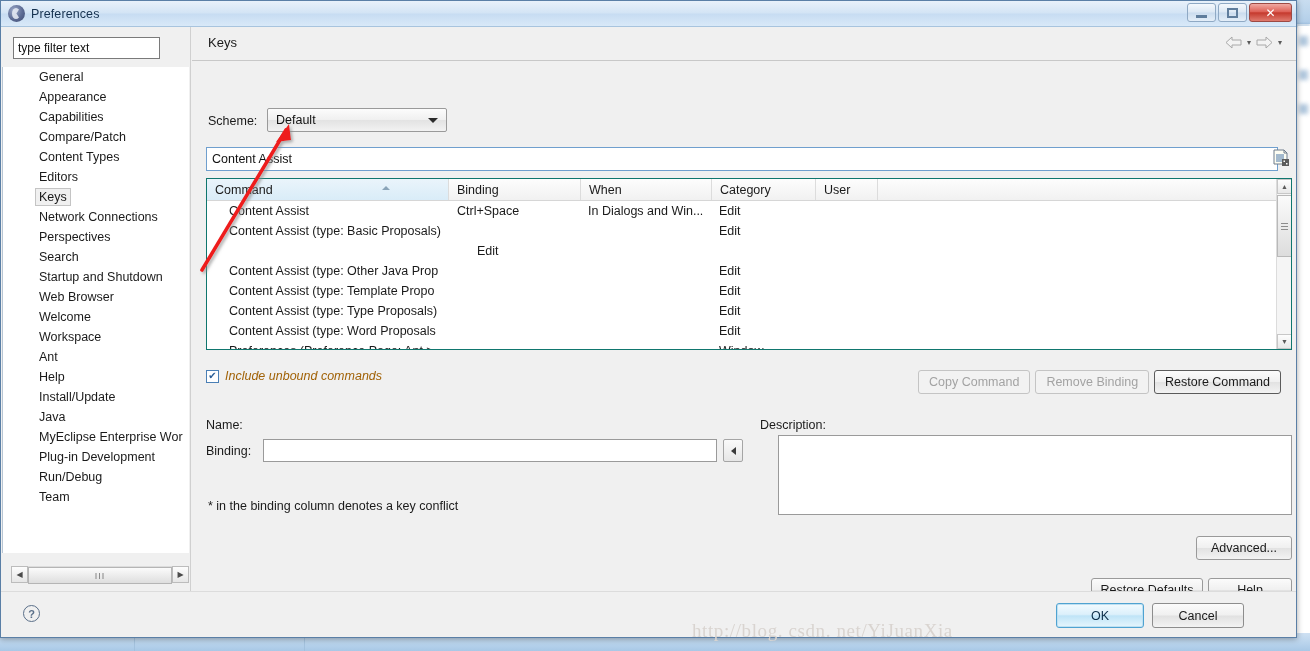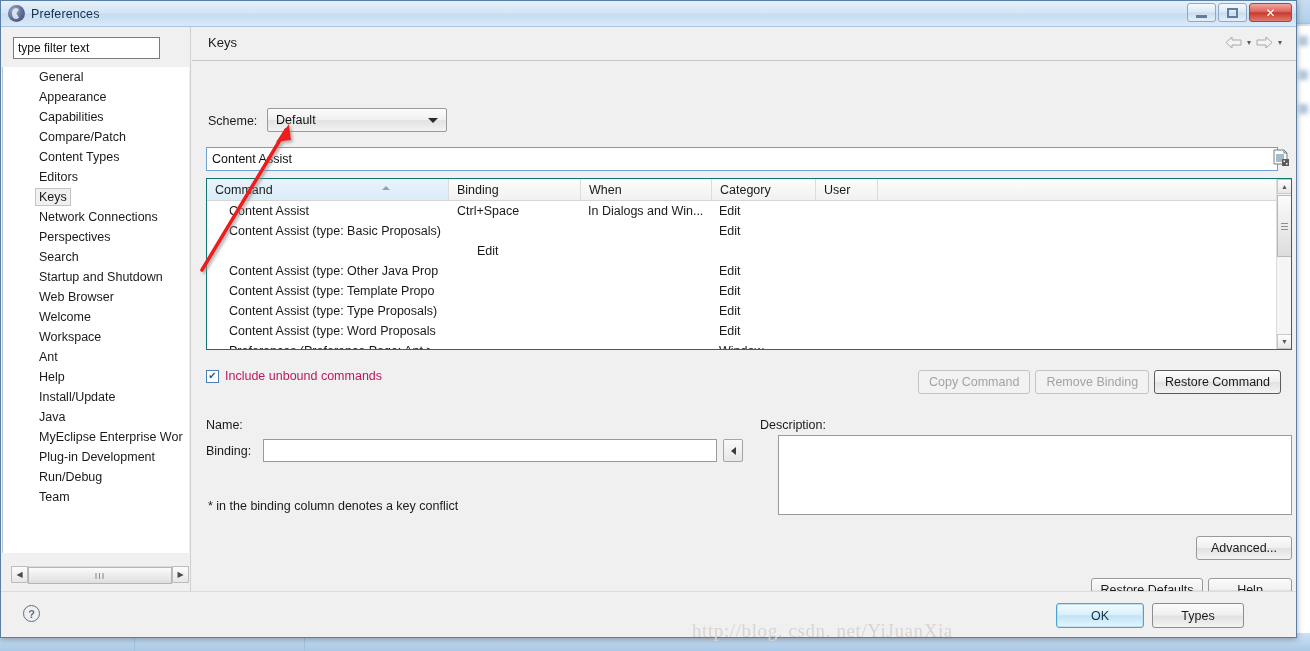--- a/index.html
+++ b/index.html
@@ -256,21 +256,21 @@
   .vsb-grip { width:7px; height:7px; display:flex; flex-direction:column; justify-content:space-between; }
   .vsb-grip i { display:block; height:1px; background:#8d8d8d; }
 
   
   .chk-row { position:absolute; left:14px; top:342px; display:flex; align-items:center; gap:6px; }
   .chkbox {
     width:13px; height:13px; border:1px solid #4a7fb5; background:#ffffff;
     display:flex; align-items:center; justify-content:center;
     font-size:10px; color:#2a5d96; line-height:1;
   }
-  .chk-label { font-size:12.5px; color:#be185d; }
+  .chk-label { font-size:12.5px; color:#a16207;font-style:italic; }
 
   .btn {
     height:24px; border:1px solid #9a9a9a; border-radius:3px;
     background: linear-gradient(180deg,#fbfbfb 0%, #f0f0f0 48%, #e2e2e2 52%, #f3f3f3 100%);
     font-size:12.5px; color:#1a1a1a;
     display:flex; align-items:center; justify-content:center;
     font-family:"Liberation Sans", sans-serif;
     padding:0 10px;
     white-space:nowrap;
   }
@@ -568,21 +568,21 @@
       <div class="conflict-note">* in the binding column denotes a key conflict</div>
 
       <div class="btn advanced-btn">Advanced...</div>
       <div class="btn restore-defaults-btn">Restore Defaults</div>
       <div class="btn apply-btn">Help</div>
     </div>
 
     <div class="footer">
       <div class="help-icon">?</div>
       <div class="ok-btn">OK</div>
-      <div class="cancel-btn">Types</div>
+      <div class="cancel-btn">Cancel</div>
     </div>
   </div>
 </div>
 
 <svg class="red-arrow" width="110" height="160" viewBox="0 0 110 160">
   <defs>
     <filter id="ashadow" x="-30%" y="-30%" width="180%" height="180%">
       <feDropShadow dx="2" dy="2" stdDeviation="1.6" flood-color="#888" flood-opacity="0.65"></feDropShadow>
     </filter>
   </defs>

